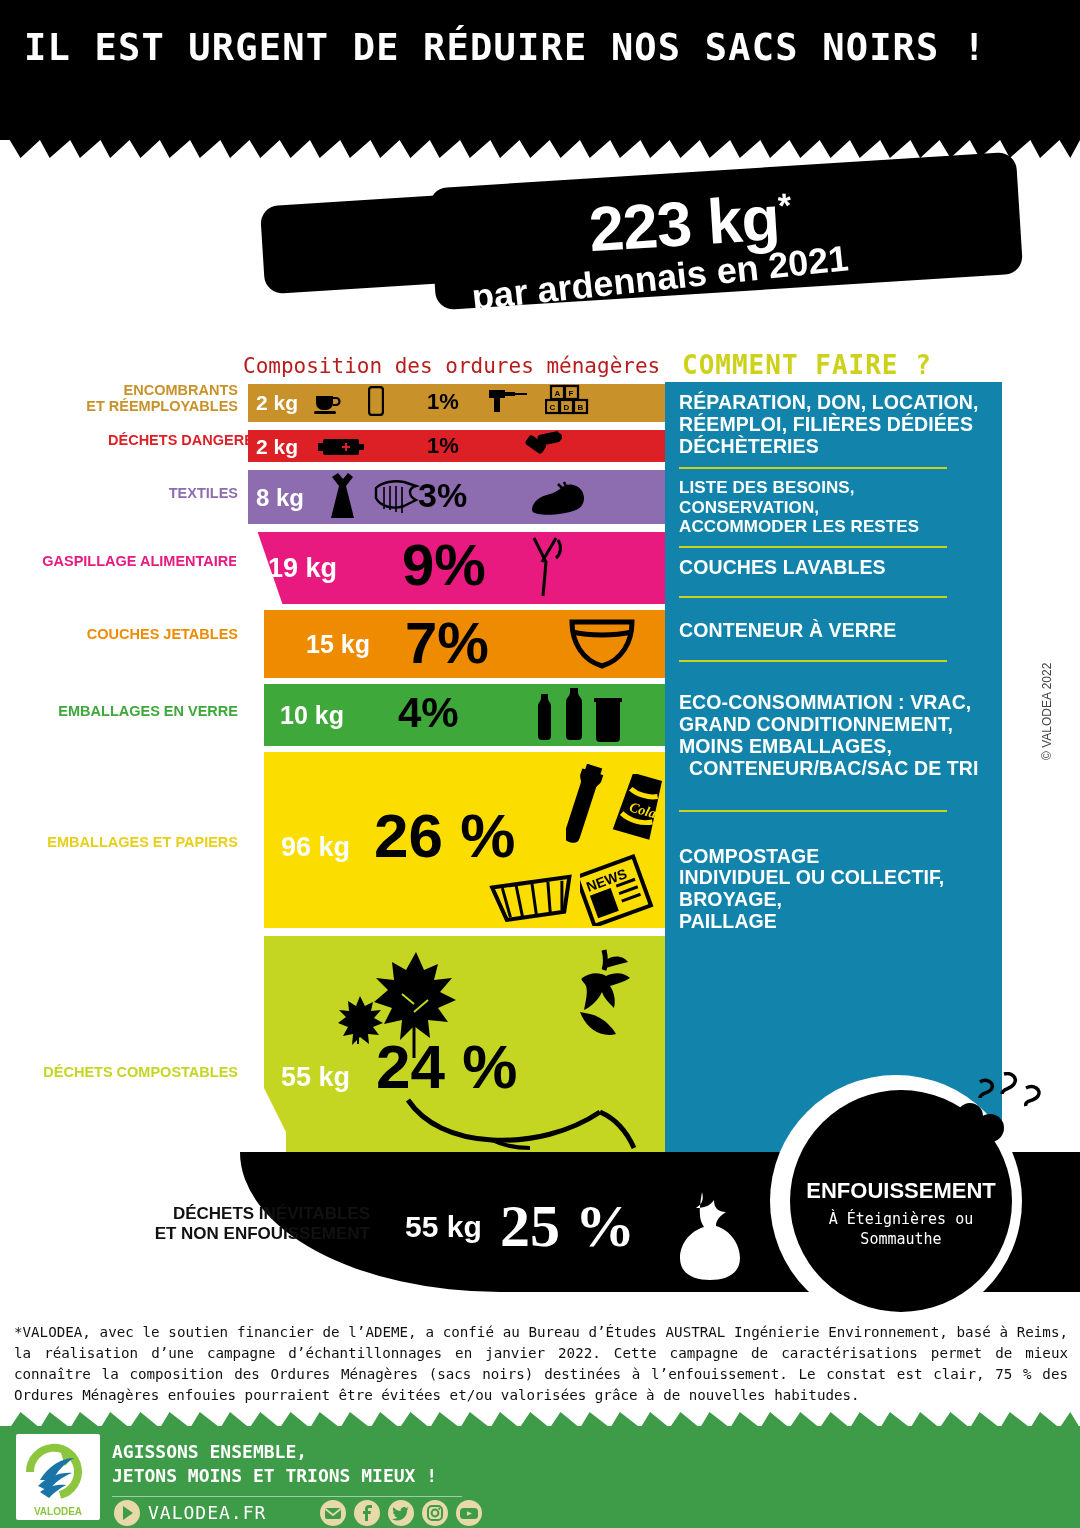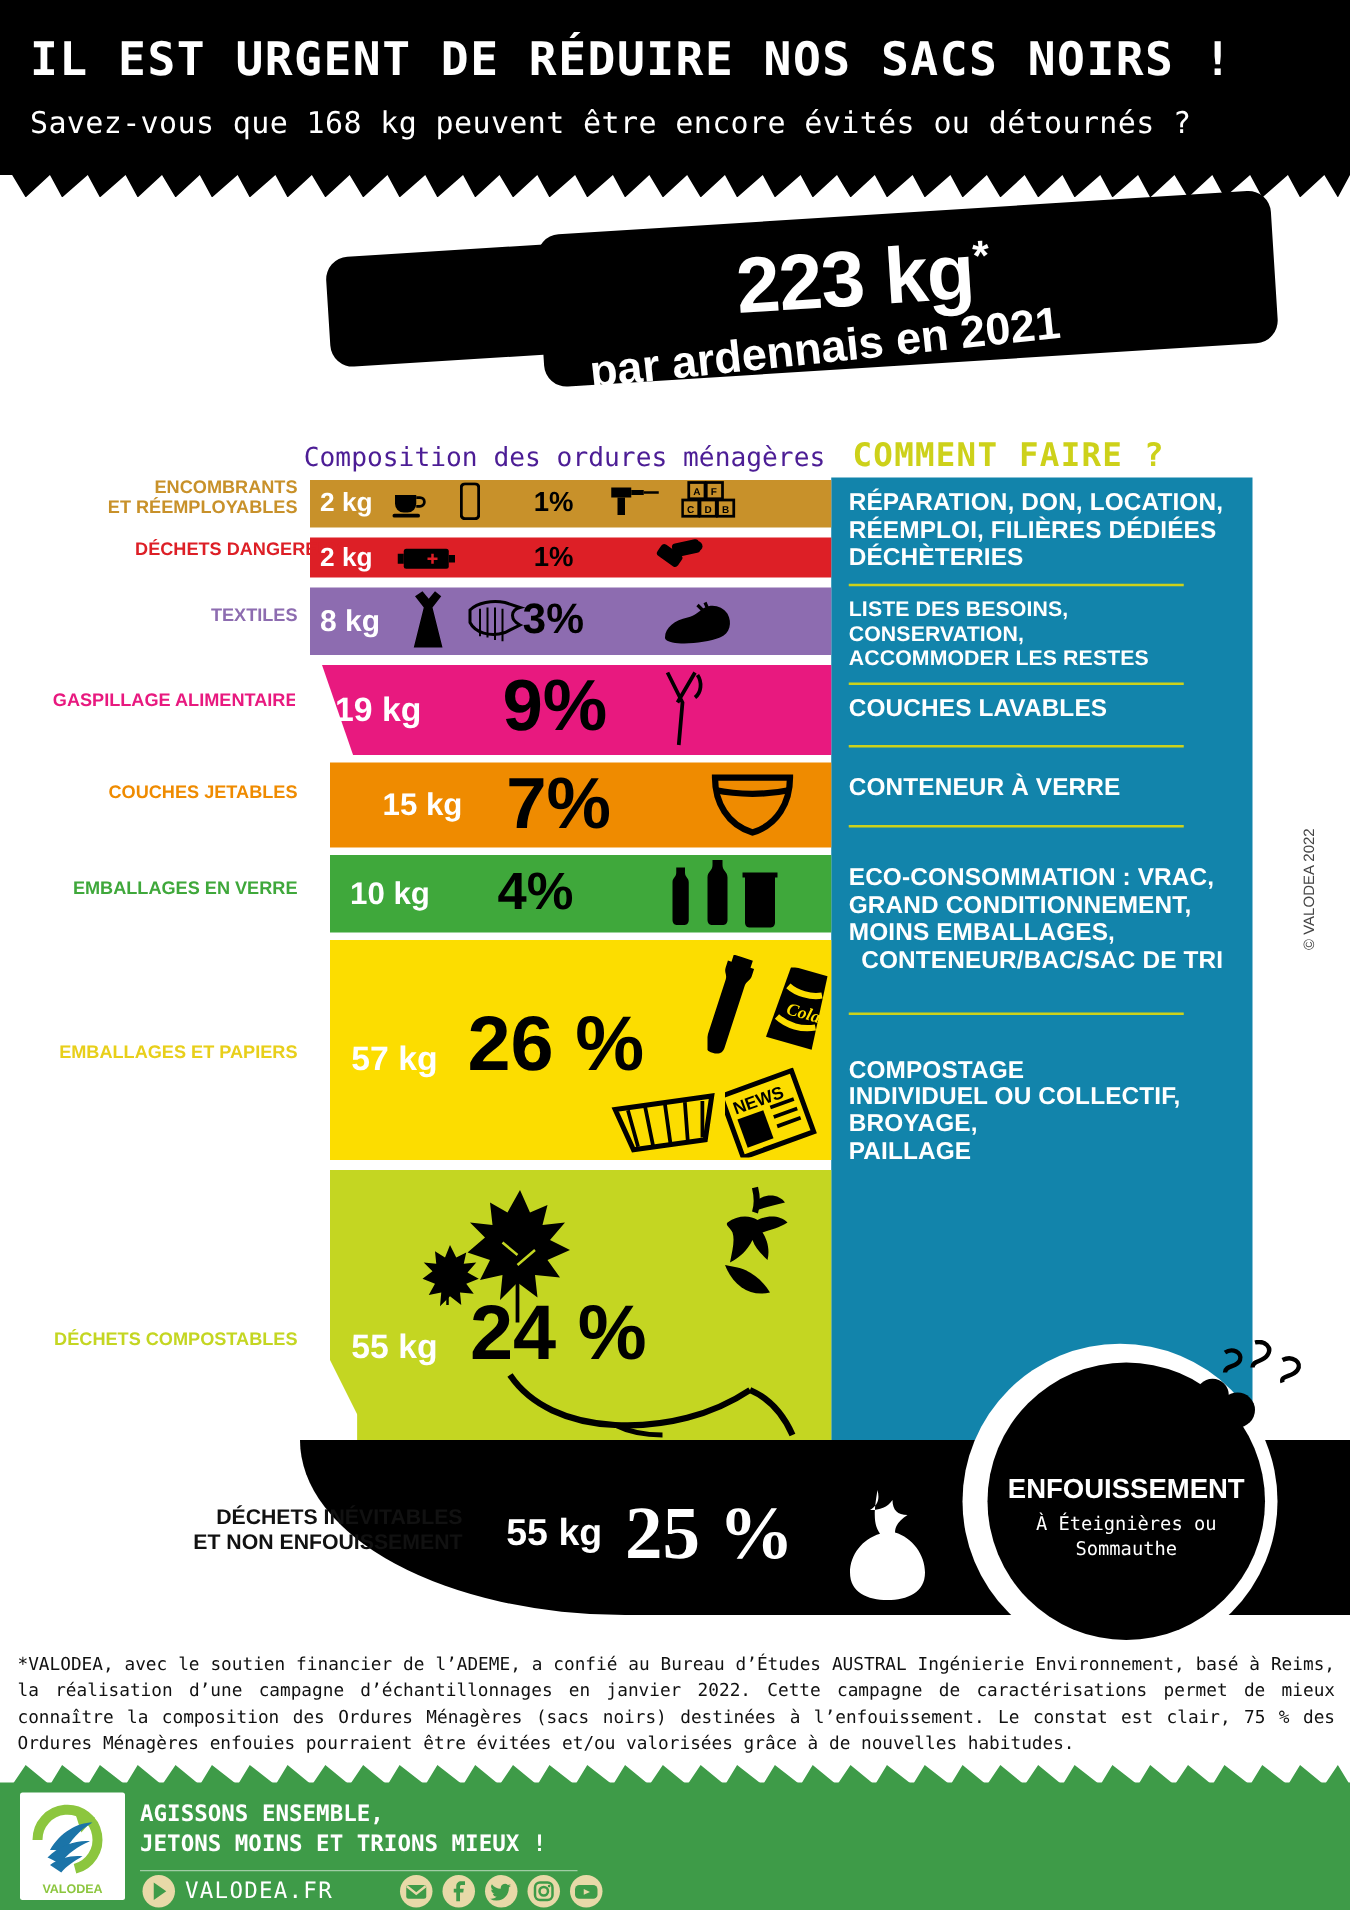--- a/index.html
+++ b/index.html
@@ -60,21 +60,21 @@
   .banner-star { font-size:34px; vertical-align:super; }
   .banner-txt2 {
     position:absolute; left:400px; top:92px; width:520px; text-align:center;
     color:#fff; font-family:"Liberation Sans", sans-serif; font-weight:bold;
     font-size:36px; transform:rotate(-6deg);
   }
   
   .chart { position:absolute; left:0; top:352px; width:1080px; height:960px; }
   .comp-title {
     position:absolute; left:243px; top:2px;
-    font-family:"DejaVu Sans Mono", monospace; font-size:21px; color:#4c1d95;
+    font-family:"DejaVu Sans Mono", monospace; font-size:21px; color:#b91c1c;
     white-space:nowrap;
   }
   .how-title {
     position:absolute; left:682px; top:-2px;
     font-family:"DejaVu Sans Mono", monospace; font-size:26px; font-weight:bold;
     color:#cdd11a; letter-spacing:1px; white-space:nowrap;
   }
   
   .blue-panel {
     position:absolute; left:665px; top:30px; width:337px; height:795px;
@@ -198,21 +198,20 @@
     position:absolute; top:74px; width:26px; height:26px; border-radius:50%;
     background:#e8d9a8;
   }
   .play-ico { position:absolute; left:114px; top:74px; width:26px; height:26px; border-radius:50%; background:#e8d9a8; }
 </style>
 </head>
 <body>
 
 <div class="header">
   <h1>IL EST URGENT DE RÉDUIRE NOS SACS NOIRS !</h1>
-  <h2>Savez-vous que 168 kg peuvent être encore évités ou détournés ?</h2>
 </div>
 <div class="zigzag-top"></div>
 
 <div class="banner-wrap">
   <div class="banner-a"></div>
   <div class="banner-b"></div>
   <div class="banner-txt1">
     <span>223 kg</span><span class="banner-star">*</span>
   </div>
   <div class="banner-txt2">par ardennais en 2021</div>
@@ -395,21 +394,21 @@
         <path d="M10 18c0-4 3-4 3-8V6h7v4c0 4 3 4 3 8v30c0 3-2 4-4 4h-5c-2 0-4-1-4-4z" fill="#000"></path>
         <path d="M38 14c0-5 4-5 4-10V0h8v4c0 5 4 5 4 10v34c0 3-2 4-4 4h-8c-2 0-4-1-4-4z" fill="#000"></path>
         <path d="M66 10h28v4h-2v36c0 3-2 4-4 4H72c-2 0-4-1-4-4V14h-2z" fill="#000"></path>
       </svg>
   </div>
 
   <div class="bar" style="left:264px;top:400px;width:401px;height:176px;background:#fcdd00;"></div>
   <div class="lbl" style="left:0px;top:483px;width:238px;font-size:14.5px;color:#e8cf1a;">
     <div>EMBALLAGES ET PAPIERS</div>
   </div>
-  <div class="kg" style="left:281px;top:482px;font-size:27px;">57 kg</div>
+  <div class="kg" style="left:281px;top:482px;font-size:27px;">96 kg</div>
   <div class="pct" style="left:374px;top:453px;font-size:62px;">26 %</div>
   <div class="icn" style="left:566px;top:412px;">
     <svg width="44" height="84" viewBox="0 0 44 84">
         <g transform="rotate(18 22 42)">
           <path d="M14 2h10v6h3v6c0 4-3 5-3 9v52c0 5-3 7-8 7s-8-2-8-7V23c0-4-3-5-3-9V8h3V2z" fill="#000"></path>
         </g>
       </svg>
   </div>
   <div class="icn" style="left:612px;top:422px;">
     <svg width="56" height="66" viewBox="0 0 56 66">

